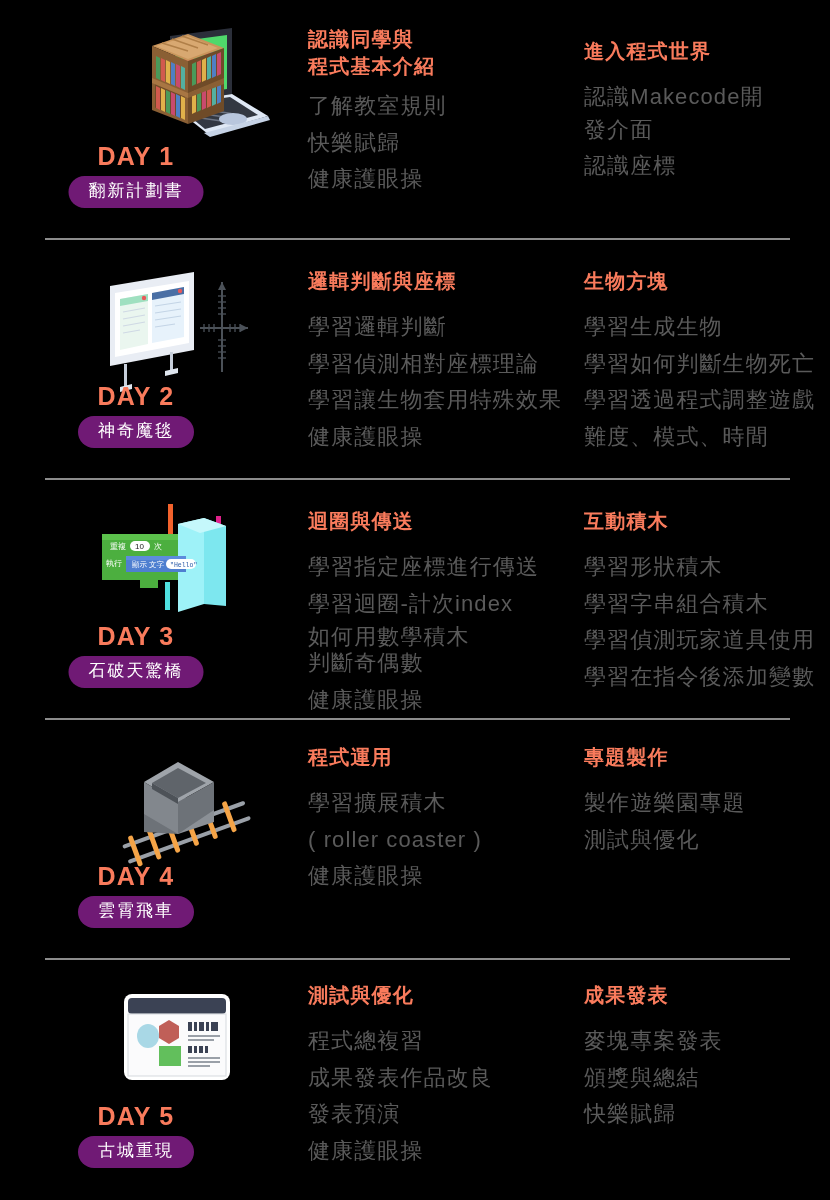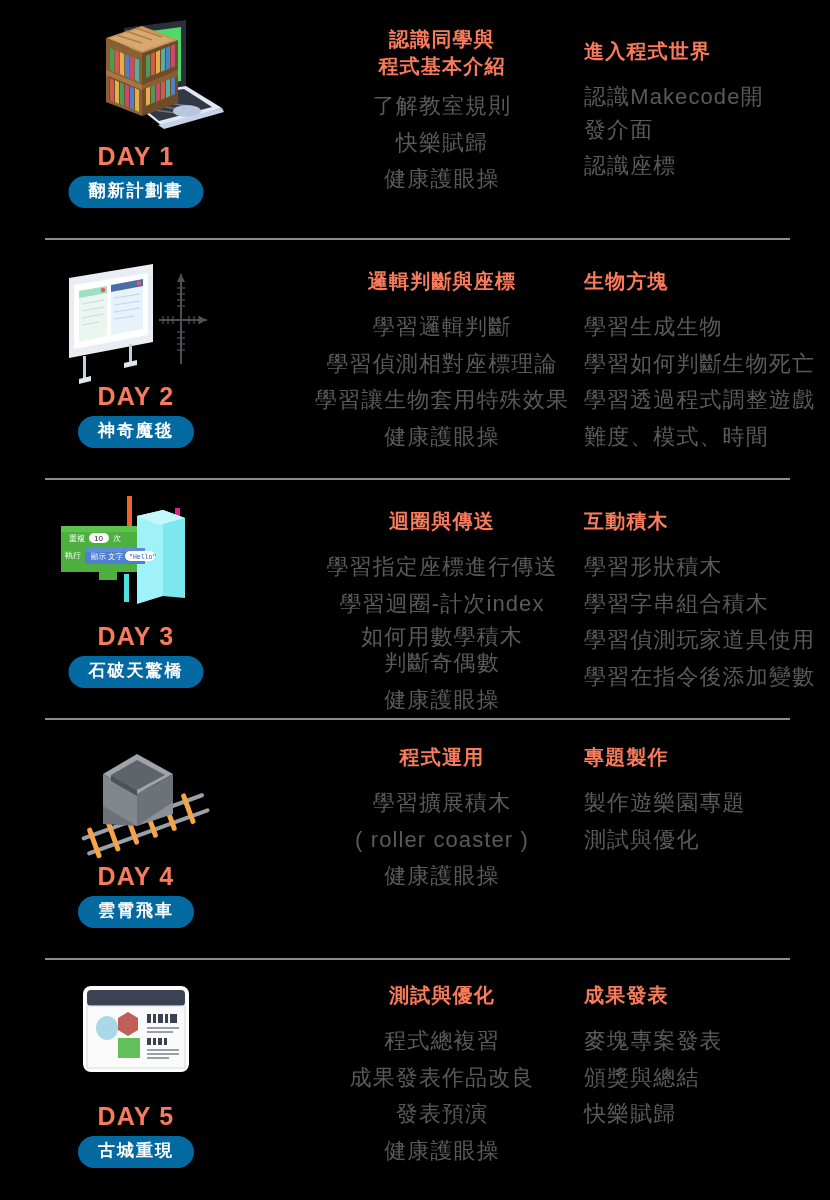--- a/index.html
+++ b/index.html
@@ -40,61 +40,61 @@
   .left-col {
     position: absolute;
     left: 0;
     top: 0;
     width: 272px;
     height: 284px;
   }
   .illus-wrap {
     position: absolute;
     left: 0;
-    top: 8px;
+    top: 16px;
     width: 272px;
     height: 140px;
     display: flex;
     align-items: center;
-    justify-content: center;
+    justify-content: flex-end;
   }
   .day-label {
     position: absolute;
     left: 0;
     top: 142px;
     width: 272px;
     text-align: center;
     color: #F97B5C;
     font-size: 25px;
     font-weight: bold;
     letter-spacing: 1.2px;
     font-family: "Liberation Sans", "DejaVu Sans", sans-serif;
   }
   .day-pill {
     position: absolute;
     left: 50%;
     top: 176px;
     transform: translateX(-50%);
-    background: #0369a1;
+    background: #701a75;
     color: #ffffff;
     border-radius: 22px;
     padding: 5px 20px 7px 20px;
     font-size: 17px;
-    font-weight: bold;
+    font-weight: normal;
     letter-spacing: 2px;
     white-space: nowrap;
     line-height: 1.2;
   }
 
   
   .col {
     position: absolute;
     top: 24px;
   }
-  .col-mid { left: 308px; width: 268px; text-align: center; }
+  .col-mid { left: 308px; width: 268px; }
   .col-right { left: 584px; width: 248px; }
 
   .col-title {
     color: #F97B5C;
     font-size: 20px;
     font-weight: bold;
     letter-spacing: 1.2px;
     line-height: 1.36;
     margin: 0 0 16px 0;
   }

